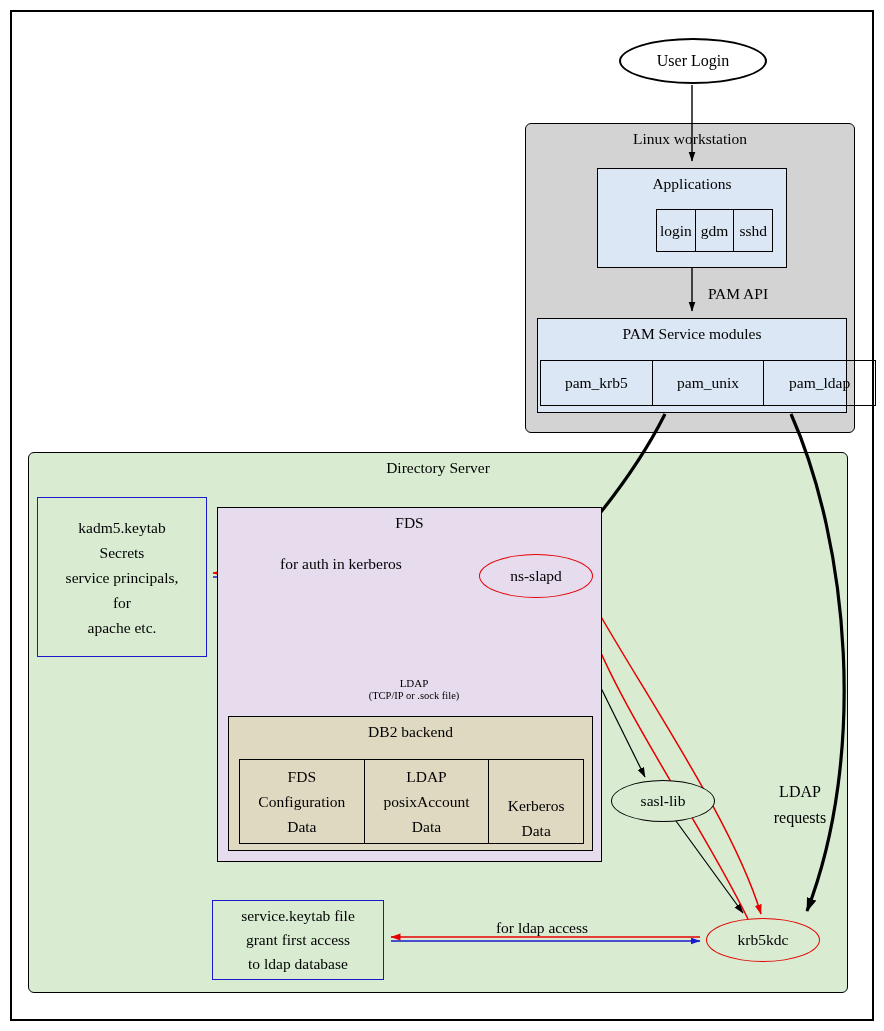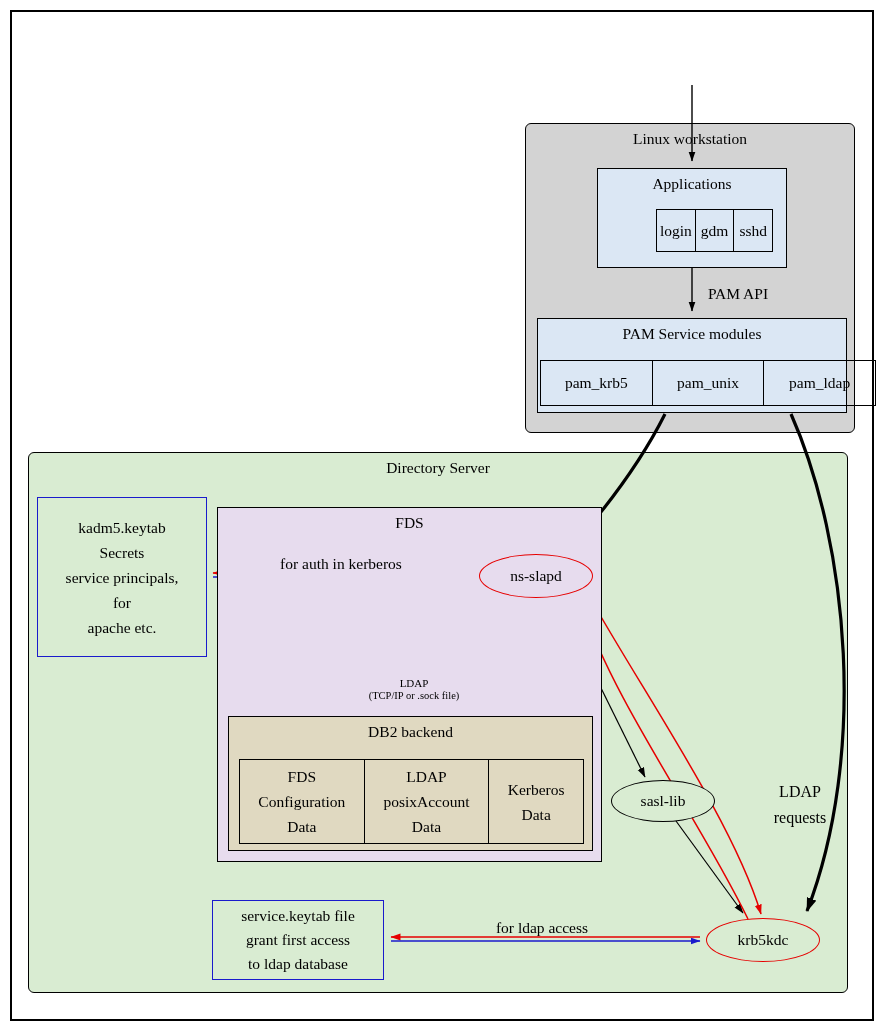--- a/index.html
+++ b/index.html
@@ -31,21 +31,21 @@
   .pam   { left:537px; top:318px; width:310px; height:95px; background:#dbe7f4; }
   .pam .cells { left:2px; top:41px; width:336px; height:46px; }
 
   .kadm5 { left:37px; top:497px; width:170px; height:160px; border:1.5px solid #1a1acc; background:transparent; }
   .fds   { left:217px; top:507px; width:385px; height:355px; background:#e7dcee; }
 
   .db2   { left:228px; top:716px; width:365px; height:135px; background:#e0d9c1; }
   .db2 .cells { left:10px; top:42px; width:345px; height:85px; }
   .db2 .cell:nth-child(1) { flex:1.32; }
   .db2 .cell:nth-child(2) { flex:1.32; }
-  .db2 .cell:nth-child(3) { flex:1; }
+  .db2 .cell:nth-child(3) { flex:1;justify-content:flex-end; }
   .db2 .cell div { line-height:25px; }
 
   .service { left:212px; top:900px; width:172px; height:80px; border:1.5px solid #1a1acc; background:transparent; }
 
   .lines { display:flex; flex-direction:column; justify-content:center; height:100%; text-align:center; }
   .kadm5 .lines div   { line-height:25px; font-size:15.5px; }
   .service .lines div { line-height:24px; font-size:15.5px; }
 
   .ellipse { position:absolute; border-radius:50%; display:flex; align-items:center; justify-content:center;
              font-size:15.5px; z-index:3; }
@@ -110,20 +110,23 @@
     <path d="M 556 597 L 645 777" stroke="#000" stroke-width="1.2" fill="none" marker-end="url(#ab)"></path>
     <path d="M 676 821 L 743 913" stroke="#000" stroke-width="1.2" fill="none" marker-end="url(#ab)"></path>
 
     <path d="M 748 919 C 699 818, 614 703, 581 603" stroke="#e60000" stroke-width="1.5" fill="none" marker-end="url(#ar)"></path>
     <path d="M 589 596 C 648 700, 733 822, 761 914" stroke="#e60000" stroke-width="1.5" fill="none" marker-end="url(#ar)"></path>
 
     <path d="M 700 937 L 391 937" stroke="#e60000" stroke-width="1.5" fill="none" marker-end="url(#ar)"></path>
     <path d="M 391 941 L 700 941" stroke="#1a1acc" stroke-width="1.5" fill="none" marker-end="url(#abl)"></path>
   </svg>
 
+  <div class="ellipse user-login">
+    <span>User Login</span>
+  </div>
 
   <div class="box apps">
     <div class="box-title">Applications</div>
     <div class="cells">
       <div class="cell">login</div>
       <div class="cell">gdm</div>
       <div class="cell">sshd</div>
     </div>
   </div>
 

